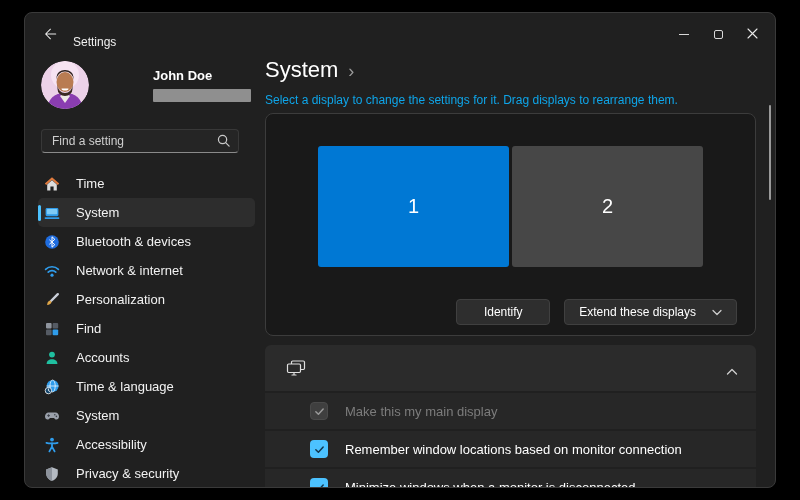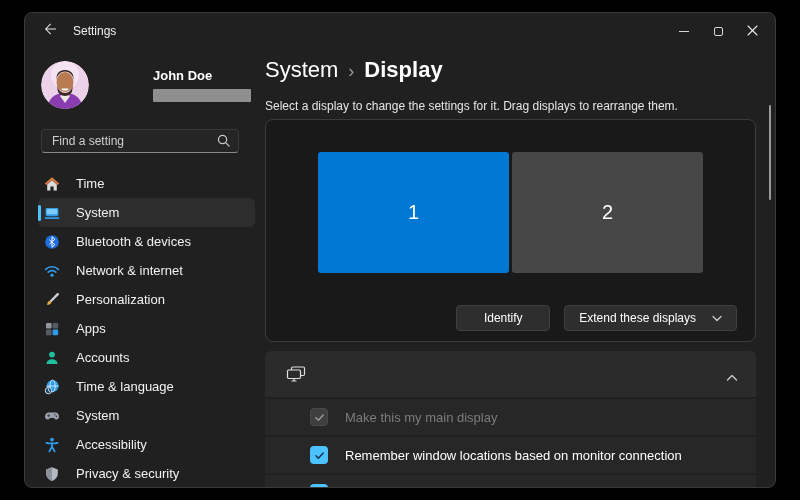--- a/index.html
+++ b/index.html
@@ -7,21 +7,21 @@
               font-family:"Liberation Sans", sans-serif; }
 
   .window {
     position:absolute; left:24px; top:12px; width:752px; height:476px;
     background:#202020; border:1px solid #3a3a3a; border-radius:8px;
     overflow:hidden; box-shadow:0 10px 30px rgba(0,0,0,.7);
     color:#fff;
   }
 
   
-  .titlebar { height:36px; display:flex; align-items:center; }
+  .titlebar { height:36px; display:flex; align-items:flex-end; }
   .back-btn { width:30px; height:26px; margin-left:10px; display:flex;
               align-items:center; justify-content:center; border-radius:4px; cursor:pointer; }
   .app-title { font-size:12px; color:#f0f0f0; margin-left:8px; }
   .tb-spacer { flex:1; }
   .win-ctl { width:34px; height:30px; display:flex; align-items:center;
              justify-content:center; cursor:pointer; }
   .win-ctl.close { margin-right:6px; }
   .min-glyph { width:10px; height:1px; background:#d8d8d8; display:block; }
   .max-glyph { width:9px; height:9px; border:1px solid #d8d8d8; border-radius:2px; display:block; }
 
@@ -55,21 +55,21 @@
                  border-radius:2px; background:#4cc2ff; }
   .nav-icon { width:16px; height:16px; margin-right:16px; display:flex;
               align-items:center; justify-content:center; }
   .nav-label { font-size:13px; color:#f2f2f2; white-space:nowrap; }
 
   
   .breadcrumb { margin-top:8px; font-size:22px; display:flex; align-items:center; gap:10px; }
   .crumb-parent { font-weight:400; color:#fff; cursor:pointer; }
   .crumb-sep { color:#9a9a9a; font-size:18px; padding-top:2px; }
   .crumb-current { font-weight:700; color:#fff; }
-  .page-desc { margin-top:16px; font-size:12px; color:#e5e5e5; }
+  .page-desc { margin-top:10px; font-size:12px; color:#0ea5e9; }
 
   .display-panel {
     margin-top:6px; height:223px; background:#191919; border:1px solid #3c3c3c;
     border-radius:8px; position:relative;
   }
   .monitors { position:absolute; top:32px; left:0; right:0;
               display:flex; justify-content:center; gap:3px; }
   .monitor { width:191px; height:121px; border-radius:3px; display:flex;
              align-items:center; justify-content:center; font-size:20px; color:#fff;
              cursor:pointer; }
@@ -235,21 +235,21 @@
 
         <div class="nav-item">
           <span class="nav-icon">
             <svg width="16" height="16" viewBox="0 0 16 16">
                 <rect x="2" y="2" width="5.6" height="5.6" rx="1" fill="#8f959e"></rect>
                 <rect x="8.6" y="2" width="5.6" height="5.6" rx="1" fill="#555b64"></rect>
                 <rect x="2" y="8.6" width="5.6" height="5.6" rx="1" fill="#555b64"></rect>
                 <rect x="8.6" y="8.6" width="5.6" height="5.6" rx="1" fill="#2f9ceb"></rect>
               </svg>
           </span>
-          <span class="nav-label">Apps</span>
+          <span class="nav-label">Find</span>
         </div>
 
         <div class="nav-item">
           <span class="nav-icon">
             <svg width="16" height="16" viewBox="0 0 16 16">
                 <circle cx="8" cy="4.6" r="2.9" fill="#1fc0a0"></circle>
                 <path d="M2.6 14 C2.6 10.8 5 9.2 8 9.2 C11 9.2 13.4 10.8 13.4 14 Z" fill="#1fc0a0"></path>
               </svg>
           </span>
           <span class="nav-label">Accounts</span>
@@ -302,21 +302,20 @@
         </div>
 
       </div>
     </div>
 
     <div class="content">
 
       <div class="breadcrumb">
         <span class="crumb-parent">System</span>
         <span class="crumb-sep">›</span>
-        <span class="crumb-current">Display</span>
       </div>
 
       <div class="page-desc">Select a display to change the settings for it. Drag displays to rearrange them.</div>
 
       <div class="display-panel">
         <div class="monitors">
           <div class="monitor m1">
             <span>1</span>
           </div>
           <div class="monitor m2">

